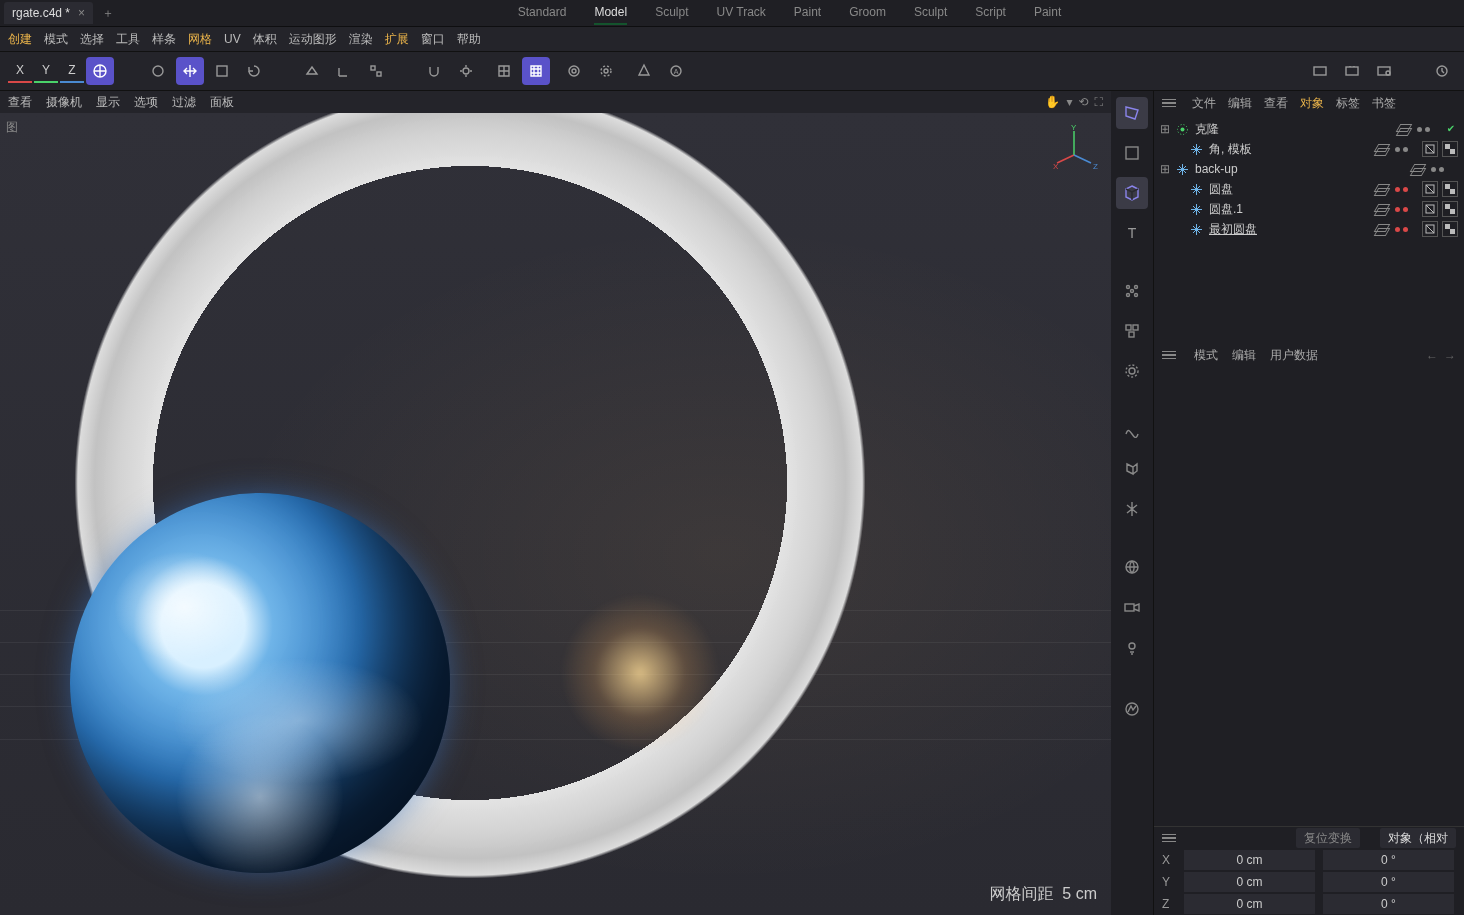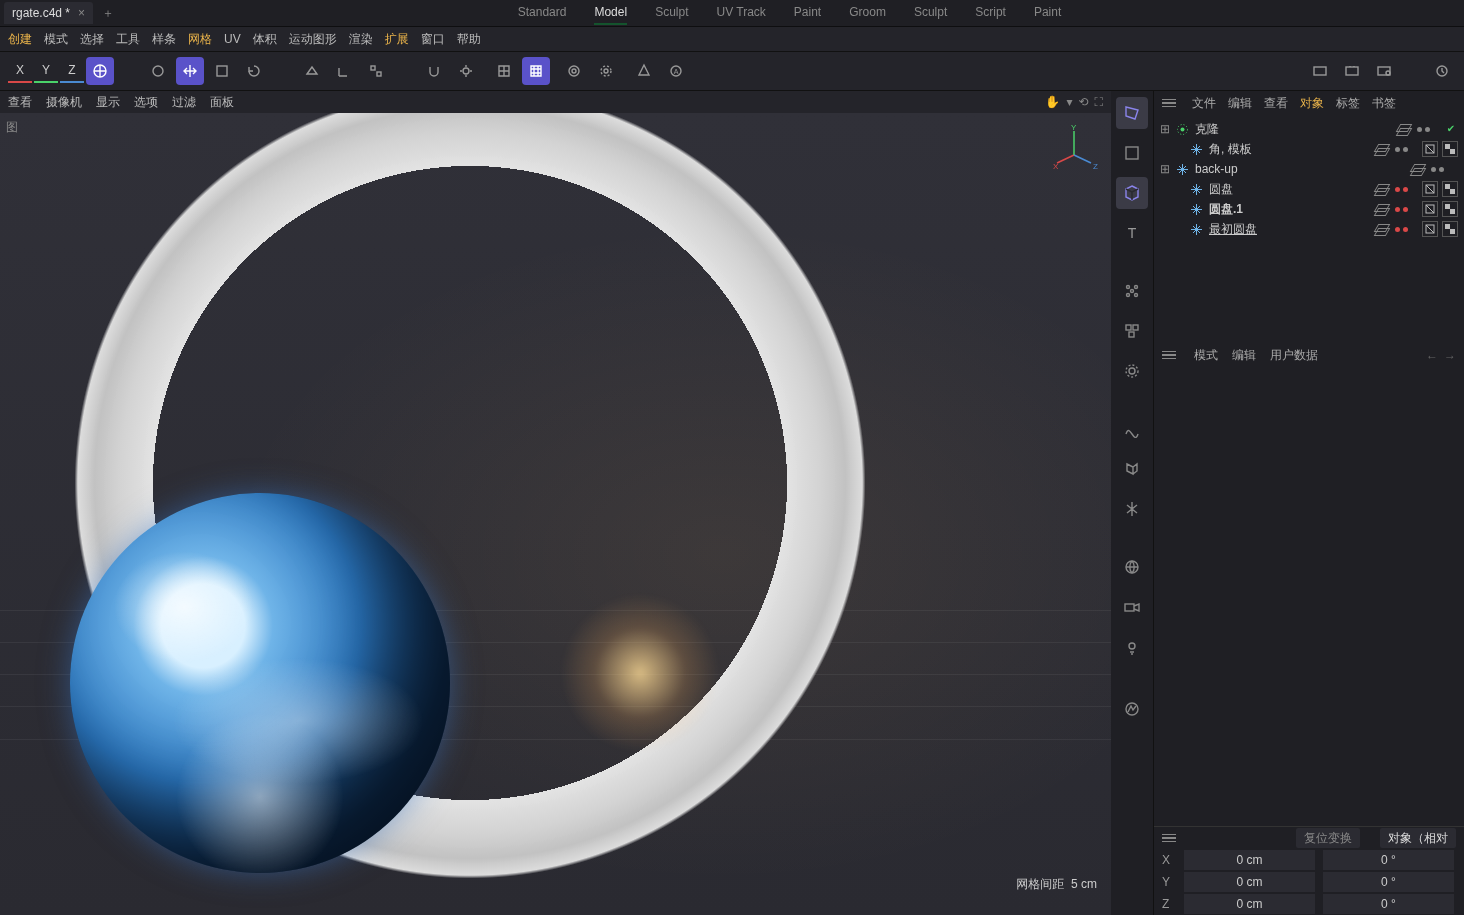--- a/index.html
+++ b/index.html
@@ -26,21 +26,21 @@
   .axis-btn.y{border-color:#4ad26a}
   .axis-btn.z{border-color:#4a8ad2}
   .work{flex:1;display:flex;min-height:0}
   .viewport-wrap{flex:1;display:flex;flex-direction:column;min-width:0;background:#303038}
   .vp-menu{height:22px;background:#24242a;display:flex;align-items:center;padding:0 8px;gap:14px;font-size:12px;color:#bbb}
   .vp-menu .right{margin-left:auto;display:flex;gap:6px;color:#888}
   .viewport{flex:1;position:relative;overflow:hidden;background:radial-gradient(ellipse 900px 600px at 65% 55%, rgba(255,200,120,.08), transparent 55%),linear-gradient(#303038,#2a2a31)}
   .vp-title{position:absolute;top:6px;left:6px;color:#888;font-size:12px}
   .vp-center{position:absolute;top:6px;left:50%;transform:translateX(-50%);color:#888;font-size:12px}
   .axis-gizmo{position:absolute;top:12px;right:12px;width:50px;height:50px}
-  .grid-label{position:absolute;bottom:22px;right:14px;color:#ccc;font-size:12px}
+  .grid-label{position:absolute;bottom:10px;right:14px;color:#ccc;font-size:16px}
   
   .ring-outer{position:absolute;width:1180px;height:1180px;left:-120px;top:-220px;border-radius:50%;
     background:radial-gradient(circle,transparent 0 38%,#dedede 38%,#cfcfcf 42%,#bfbfbf 45%,#d8d8d8 47%,transparent 47.4%);
     filter:contrast(1.05)}
   .stargate{position:absolute;width:540px;height:540px;left:-10px;top:300px;border-radius:50%;
     background:
       radial-gradient(circle,transparent 0 34%,#6b5d4a 34%,#4a4236 38%,#6b5d4a 42%,#3a342a 45%,#746650 48%,transparent 48.3%)}
   .planet{position:absolute;width:380px;height:380px;left:70px;top:380px;border-radius:50%;
     background:
       radial-gradient(circle at 35% 35%,#d8f0ff 0 12%,#6fb4e8 20%,#2b78c2 45%,#123a6a 70%,#061a33 100%);
@@ -503,21 +503,21 @@
                 </svg>
               </span>
               <span class="tag">
                 <svg width="10" height="10" viewBox="0 0 10 10">
                   <rect x="0" y="0" width="5" height="5" fill="#bbb"></rect>
                   <rect x="5" y="5" width="5" height="5" fill="#bbb"></rect>
                 </svg>
               </span>
             </span>
           </div>
-          <div class="tree-row" style="padding-left: 20px; font-weight: bold;">
+          <div class="tree-row" style="padding-left: 20px;">
             <span class="exp"></span>
             <span class="oicon">
               <svg width="13" height="13" viewBox="0 0 13 13">
                 <path d="M6.5 1v11M1 6.5h11M3 3l7 7M10 3l-7 7" stroke="#6fb4e8" stroke-width="1"></path>
               </svg>
             </span>
             <span class="oname">圆盘.1</span>
             <span class="ico-layers"></span>
             <span class="dots">
               <span class="dot" style="background: rgb(217, 72, 72);"></span>

